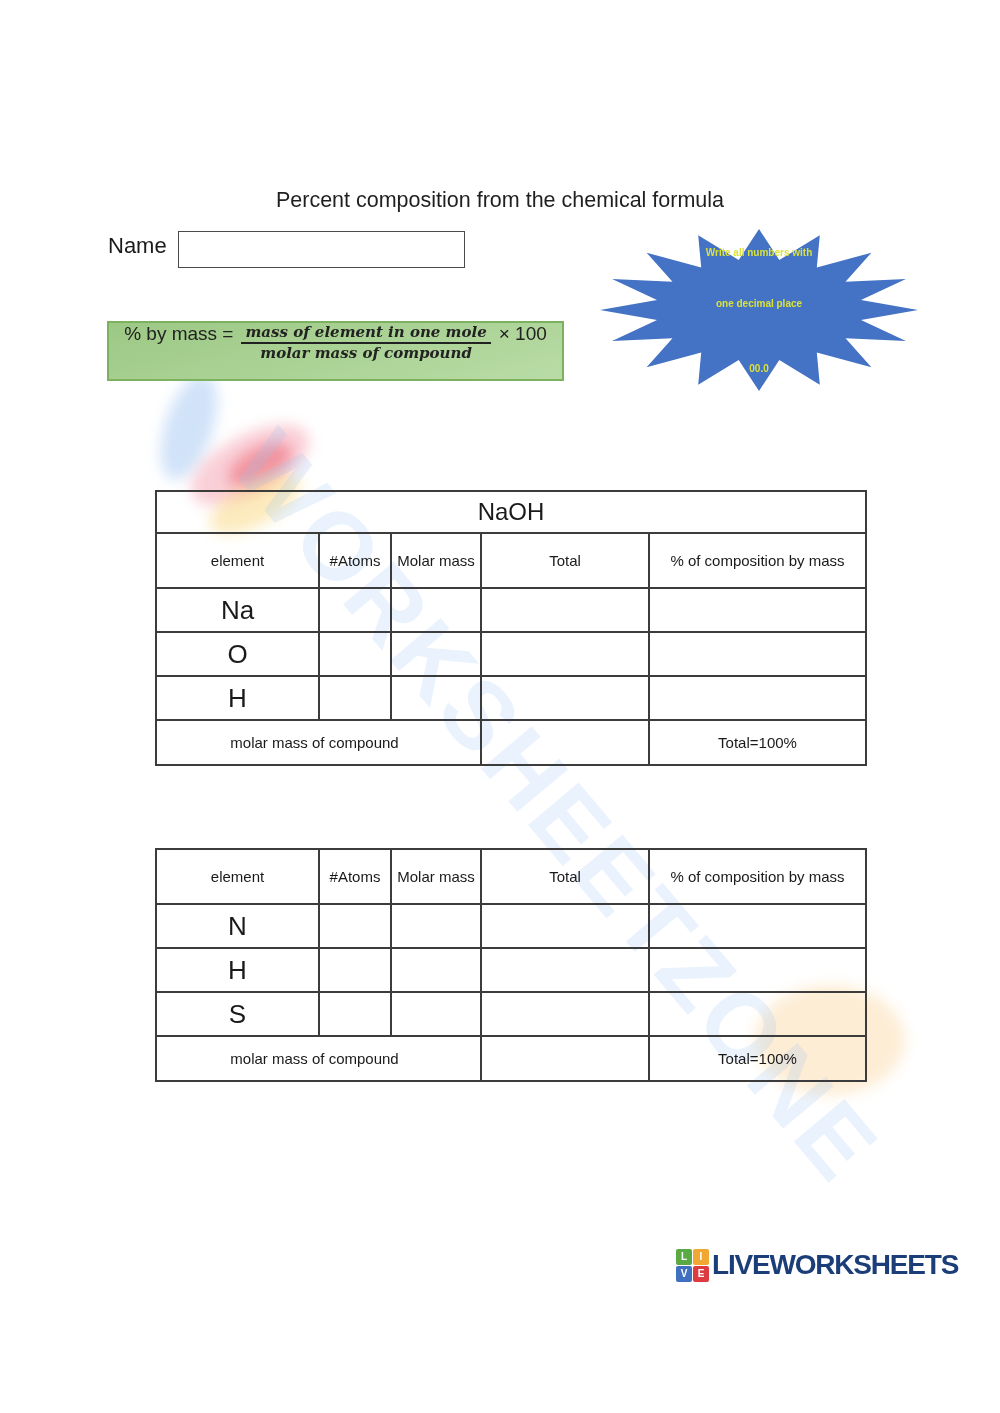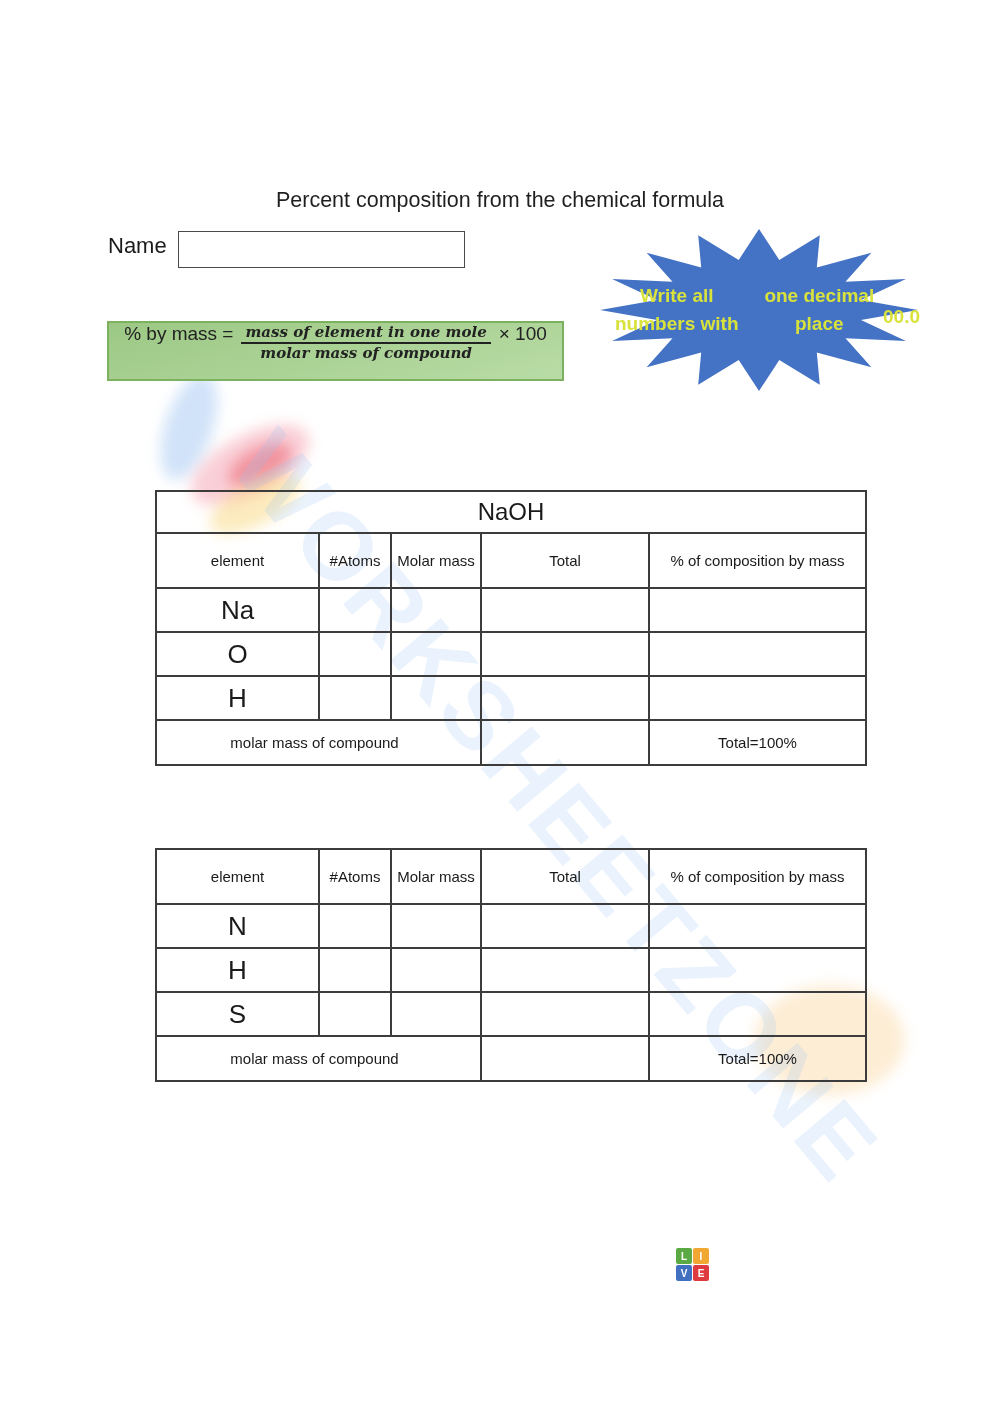--- a/index.html
+++ b/index.html
@@ -47,22 +47,22 @@
     font-family:"DejaVu Serif", serif; font-style:italic; font-weight:bold;
     font-size:15px; line-height:1.25; color:#222; padding:0 4px; white-space:nowrap;
   }
   .fraction .num { border-bottom:2px solid #222; }
 
   
   .starburst { position:absolute; left:598px; top:228px; width:322px; height:164px; z-index:2; }
   .starburst svg { position:absolute; left:0; top:0; }
   .star-text {
     position:absolute; left:0; top:0; width:100%; height:100%;
-    display:flex; flex-direction:row; align-items:center; justify-content:center;
-    font-size:19px; font-weight:bold; text-align:center; line-height:1.5;
+    display:flex; flex-direction:column; align-items:center; justify-content:center;
+    font-size:10px; font-weight:bold; text-align:center; line-height:1.5;gap:36px;
   }
   .star-value { margin-top:14px; }
 
   
   .instruction {
     position:absolute; left:108px; top:416px; width:800px;
     font-size:20px; letter-spacing:-0.2px; color:#141414; z-index:2;
   }
 
   
@@ -221,15 +221,16 @@
   </tbody>
     </table>
 
   <div class="logo">
     <div class="logo-grid">
       <span style="background: rgb(90, 169, 67);">L</span>
       <span style="background: rgb(240, 168, 50);">I</span>
       <span style="background: rgb(64, 112, 191);">V</span>
       <span style="background: rgb(222, 59, 65);">E</span>
     </div>
+    <div class="logo-text" style="color: rgb(28, 62, 120);">LIVEWORKSHEETS</div>
   </div>
 
 </div>
 
 </body></html>

